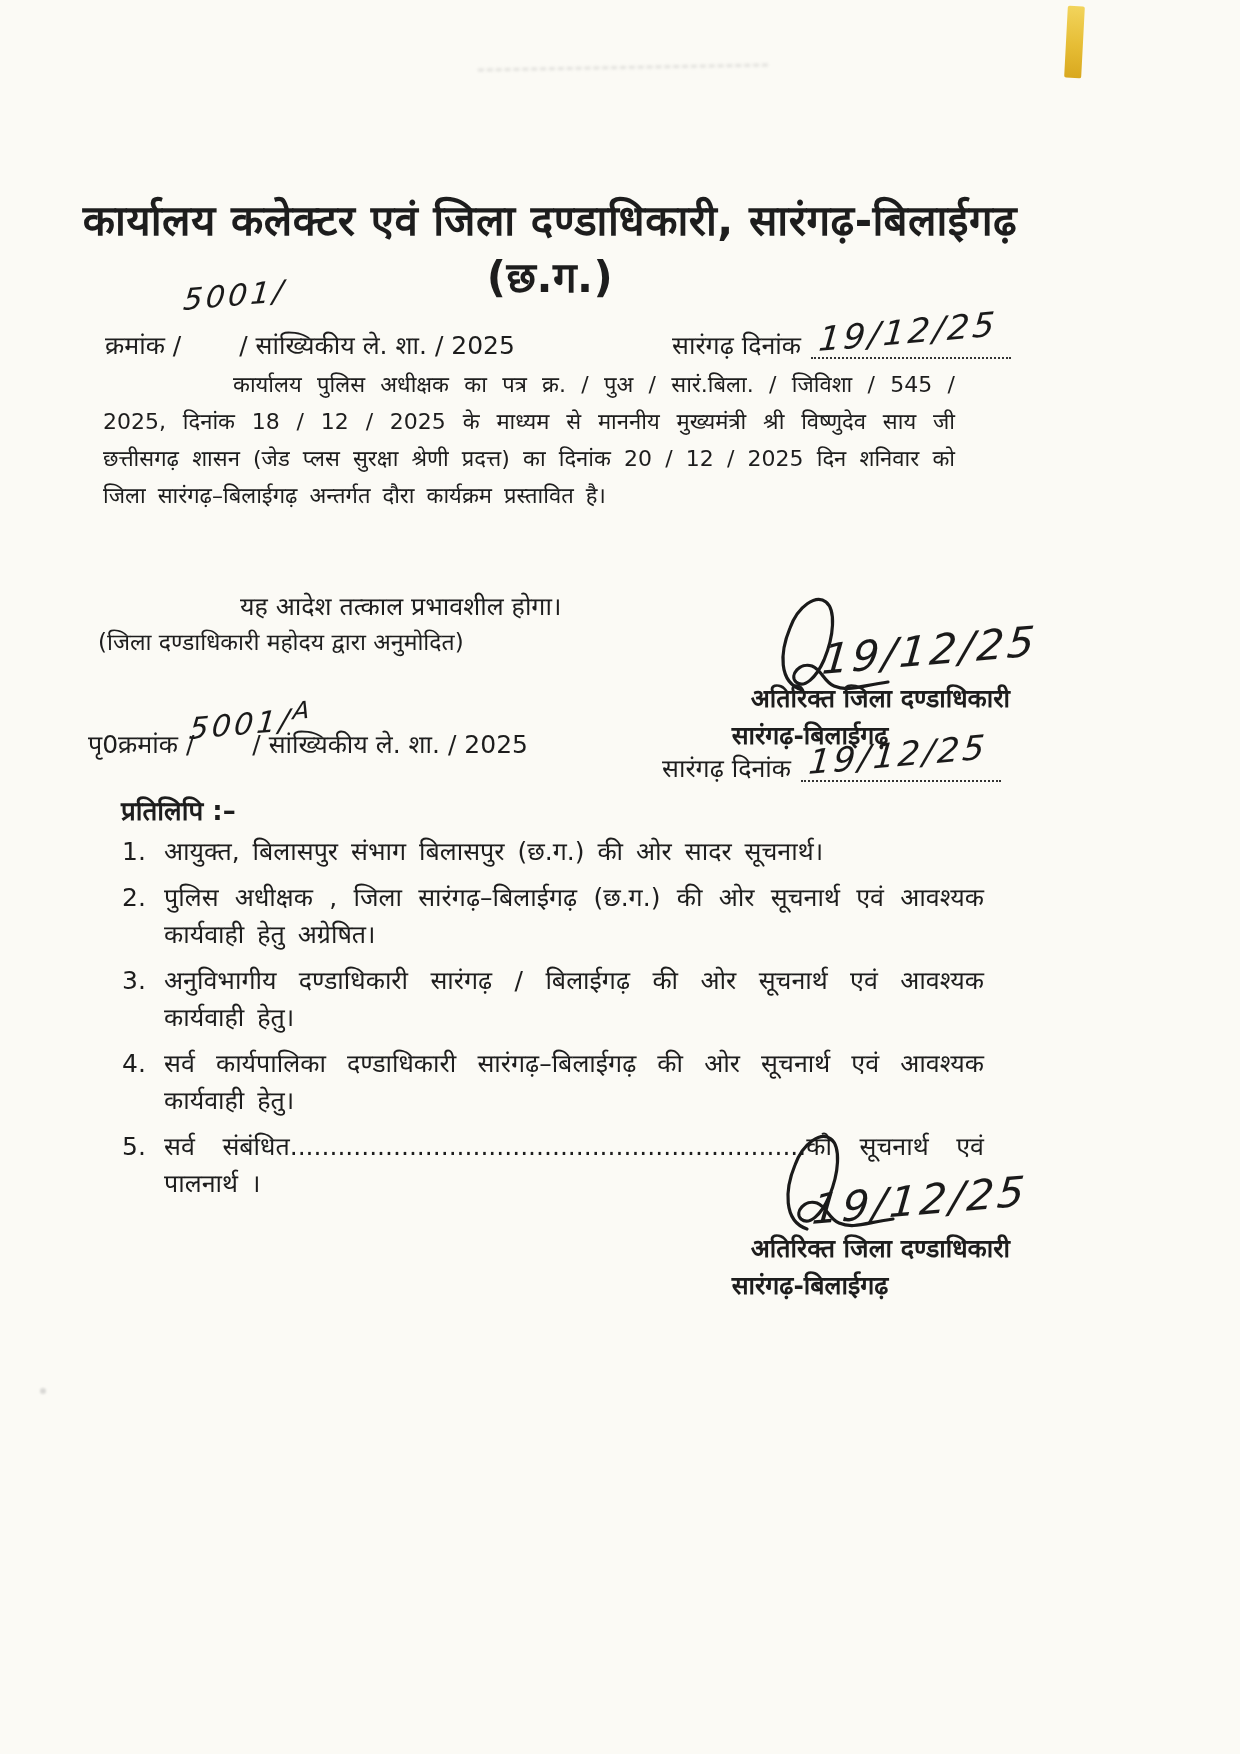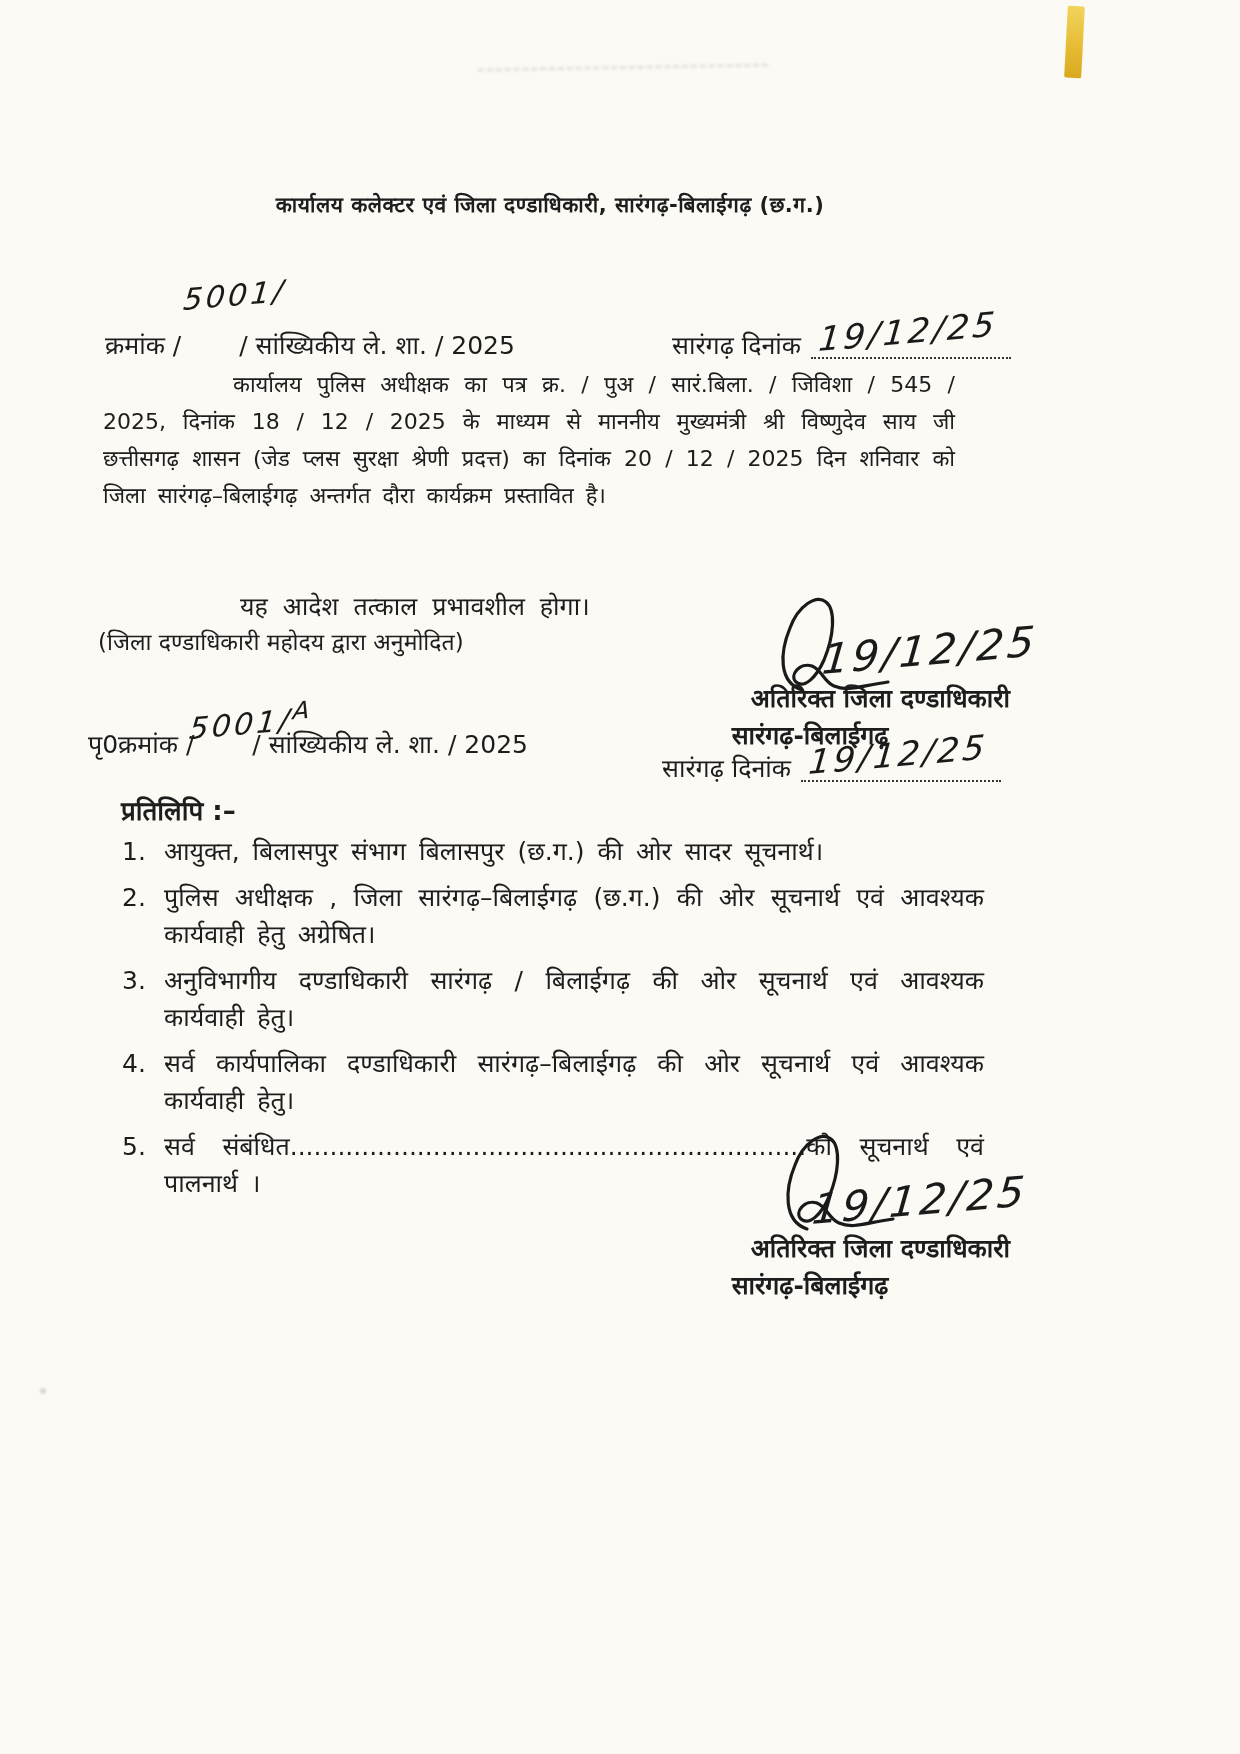--- a/index.html
+++ b/index.html
@@ -24,21 +24,21 @@
     border-top:3px dashed #8a8a8a; opacity:.22; filter:blur(1.5px);
     transform:rotate(-1deg);
   }
   .smudge2 {
     position:absolute; left:40px; top:1388px; width:6px; height:6px;
     background:#9a9a9a; border-radius:50%; opacity:.35; filter:blur(1px);
   }
   
   .office-title {
     position:absolute; left:60px; top:190px; width:980px;
-    text-align:center; font-size:21px; font-weight:bold; letter-spacing:.5px;
+    text-align:center; font-size:42px; font-weight:bold; letter-spacing:.5px;
   }
   .order-heading-wrap { position:absolute; left:60px; top:252px; width:980px; text-align:center; }
   .order-heading {
     display:inline-block; font-size:29px; font-weight:bold;
     border-bottom:3px solid #222; padding:0 6px 3px 6px;
   }
   
   .hw {
     font-style:italic; letter-spacing:3px; color:#1a1a1a;
     transform:skewX(-10deg) rotate(-5deg); transform-origin:left bottom;
@@ -58,21 +58,21 @@
   .dotline { position:absolute; left:0; bottom:2px; width:200px; border-bottom:2px dotted #333; }
   .hw-date { position:absolute; left:6px; top:-16px; font-size:34px; }
   
   .para {
     position:absolute; left:103px; width:852px;
     font-size:22px; line-height:37px;
     text-align:justify; word-spacing:5px;
   }
   .para1 { top:366px; text-indent:130px; }
   .para2 { top:514px; text-indent:130px; }
-  .para3 { position:absolute; left:240px; top:588px; font-size:25px;font-family:Liberation Mono, monospace; }
+  .para3 { position:absolute; left:240px; top:588px; font-size:25px; }
   .approval { position:absolute; left:98px; top:625px; font-size:23px; }
   
   .sig-block { position:absolute; left:610px; width:400px; }
   .sig-1 { top:585px; height:175px; }
   .sig-2 { top:1125px; height:185px; }
   .sig-svg { position:absolute; }
   .sig-1 .sig-svg { left:150px; top:5px; }
   .sig-2 .sig-svg { left:155px; top:0; }
   .sig-date { position:absolute; font-size:42px; }
   .sig-1 .sig-date { left:210px; top:50px; }

